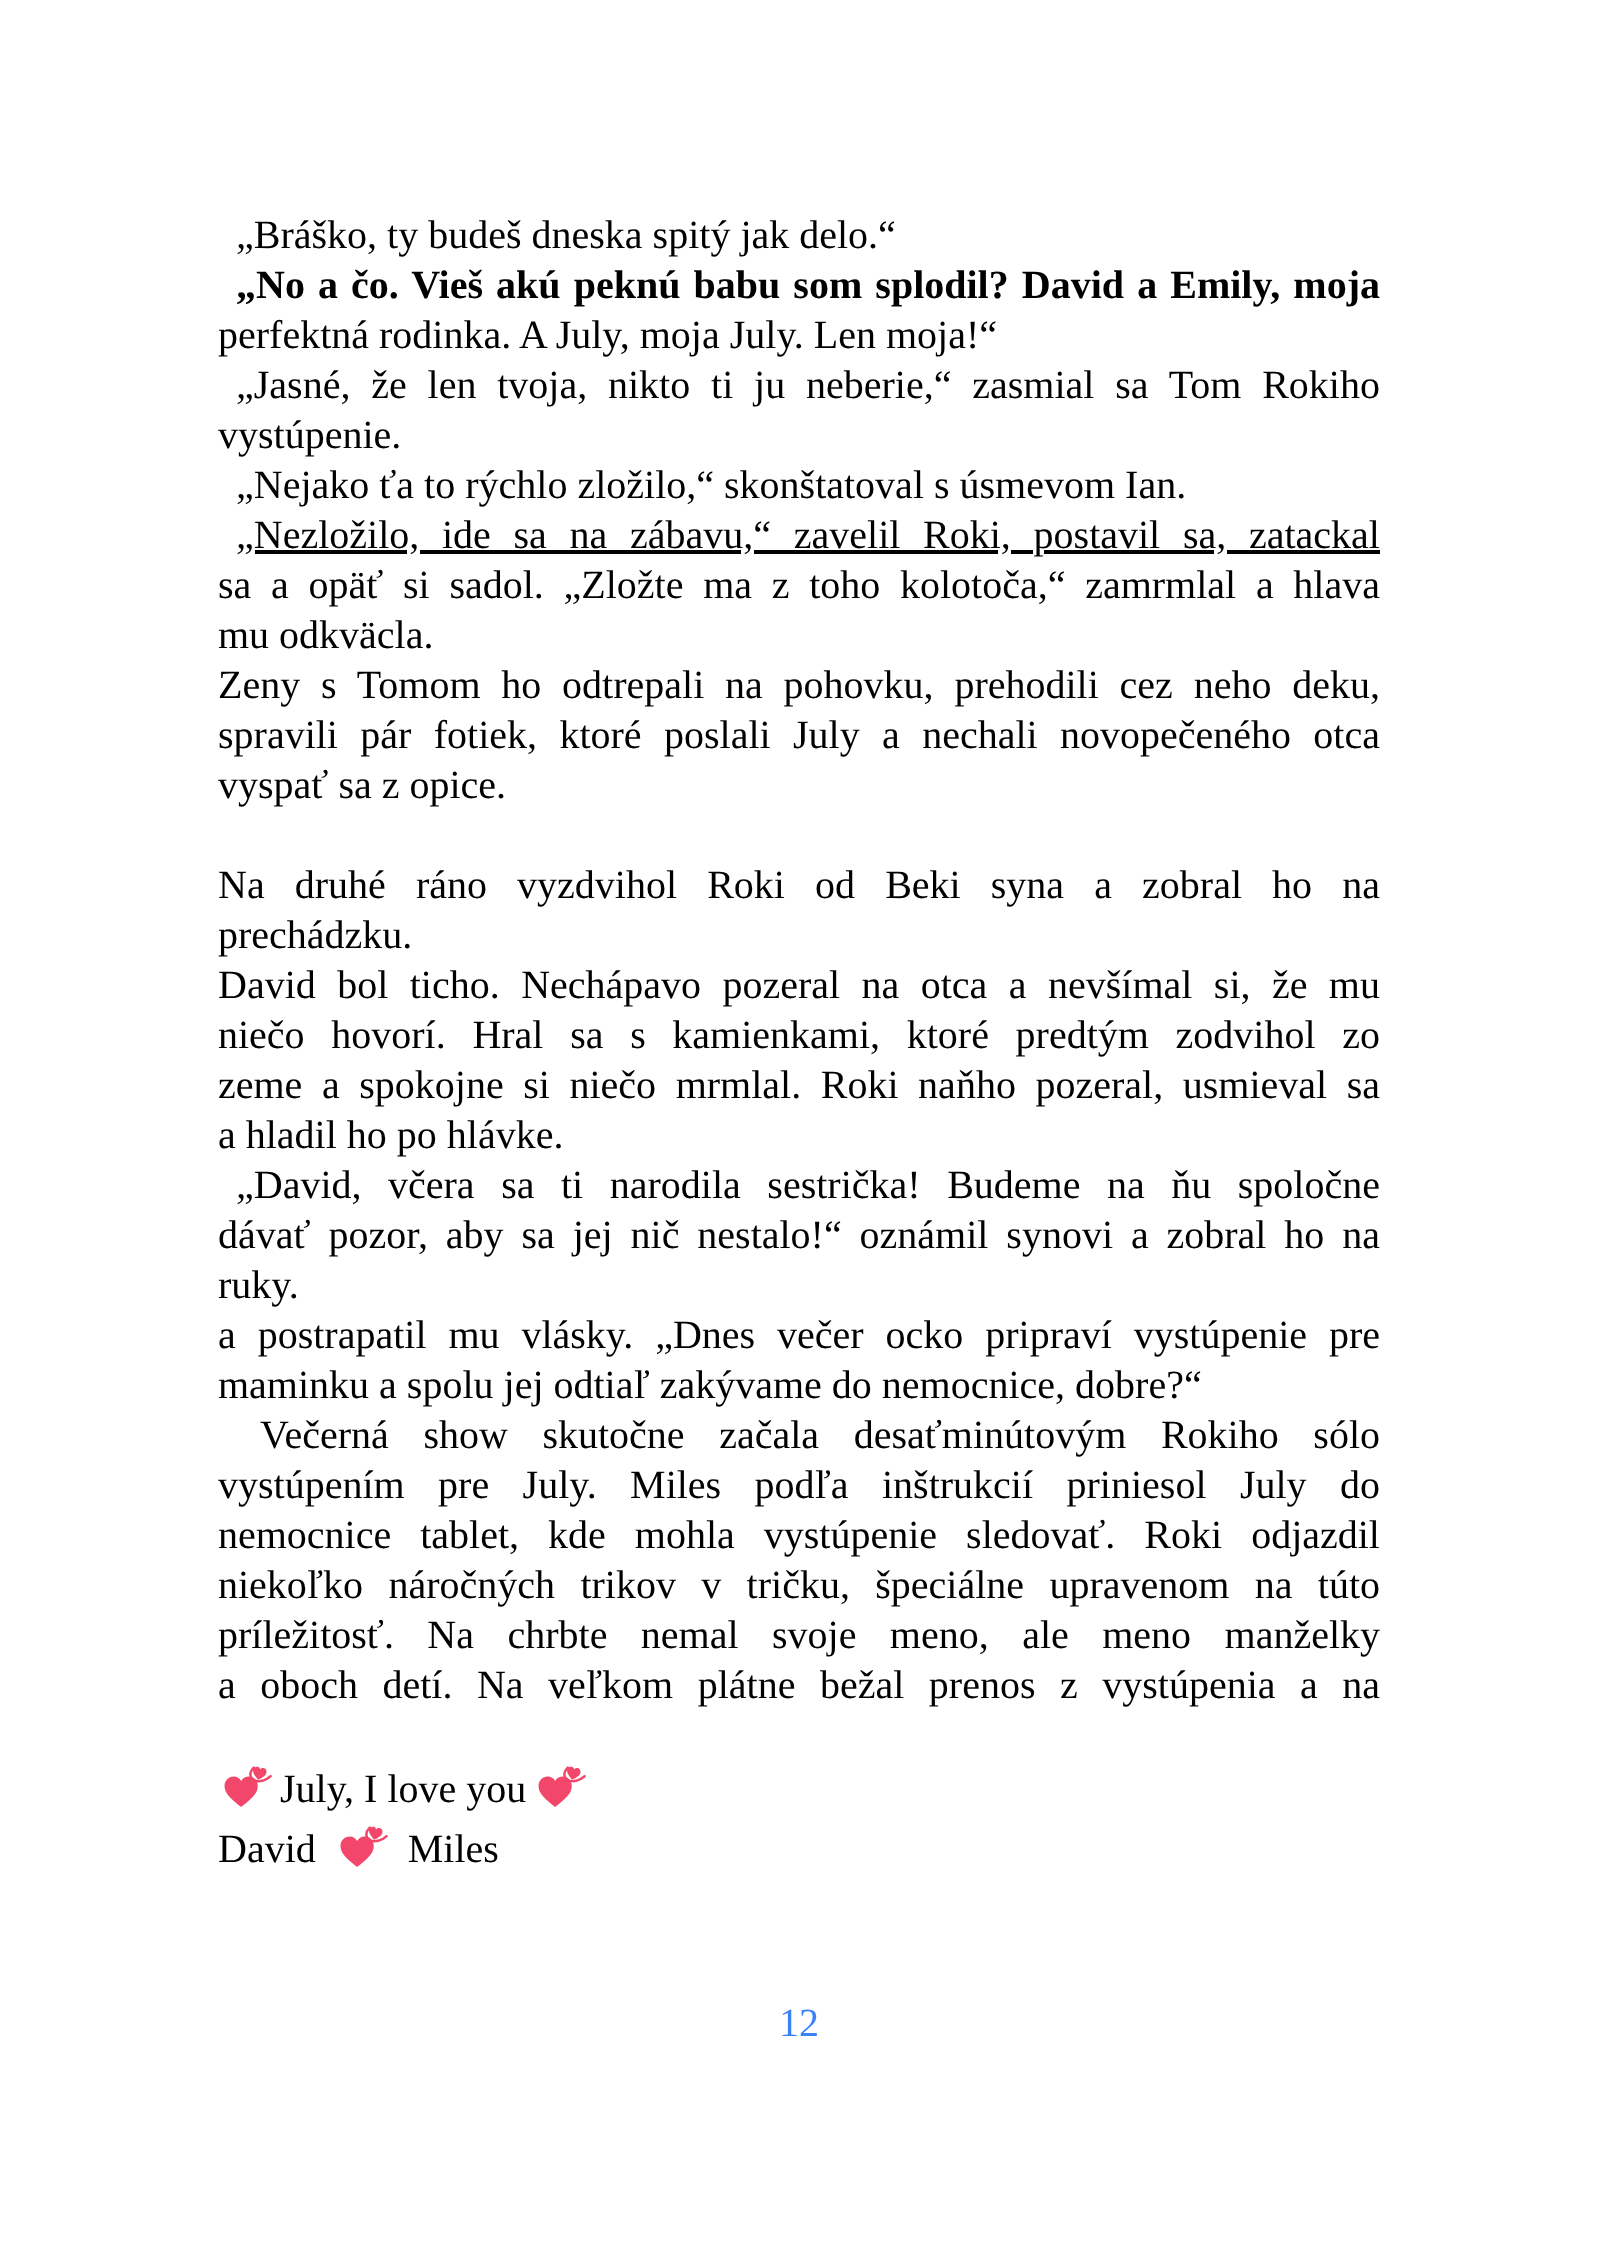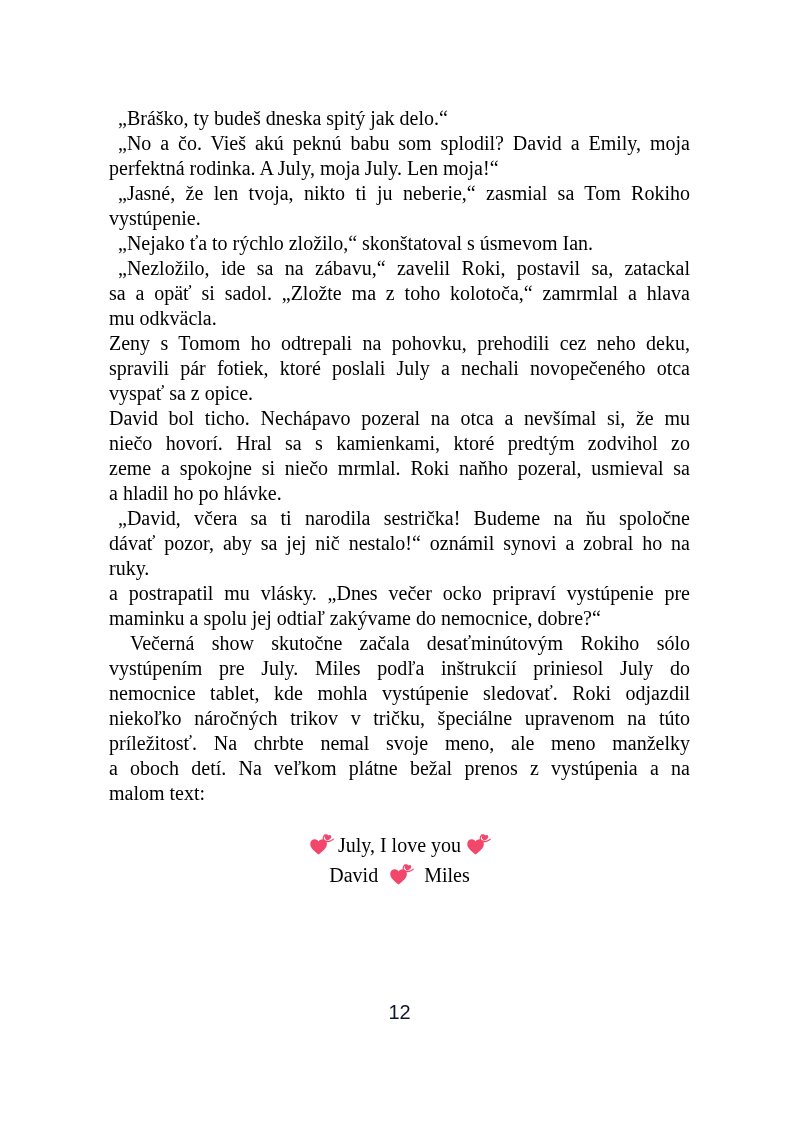--- a/index.html
+++ b/index.html
@@ -32,74 +32,77 @@
   }
   .line.last {
     text-align: left;
     text-align-last: left;
   }
   .dedication { margin-top: 24px; }
   .ded-line {
     height: 30px;
     line-height: 30px;
     font-size: 20px;
-    text-align: center;
   }
   .heart-svg {
     width: 28px;
     height: 26px;
     vertical-align: -6px;
   }
   .heart-fill { fill: var(--heart-color, #f3466b); }
   .heart-stroke { stroke: var(--heart-color, #f3466b); fill: none; stroke-width: 1.4; stroke-linecap: round; }
   .h-gap-l { margin-right: 3px; }
   .h-gap-r { margin-left: 3px; }
   .h-gap-mid { margin: 0 9px; }
   .page-number {
     position: absolute;
     top: 1001px;
     left: 109px;
     width: 581px;
     text-align: center;
-    font-family: Liberation Sans, sans-serif;
+    font-family: Liberation Serif, serif;
     font-size: 20px;
-    color: #0f172a;
+    color: #3b82f6;
   }
 </style>
 </head>
 <body>
 
 <div class="page">
 
   <div class="content">
 
     <div id="paragraphs">
         <div class="para">
           <div class="line last" style="text-indent: 9px;">„Bráško, ty budeš dneska spitý jak delo.“</div>
         </div>
         <div class="para">
-          <div class="line" style="text-indent: 9px;">„No a čo. Vieš akú peknú babu som splodil? David a Emily, moja</div>
+          <div class="line" style="text-indent: 9px; font-weight: bold;">„No a čo. Vieš akú peknú babu som splodil? David a Emily, moja</div>
           <div class="line last">perfektná rodinka. A July, moja July. Len moja!“</div>
         </div>
         <div class="para">
           <div class="line" style="text-indent: 9px;">„Jasné, že len tvoja, nikto ti ju neberie,“ zasmial sa Tom Rokiho</div>
           <div class="line last">vystúpenie.</div>
         </div>
         <div class="para">
           <div class="line last" style="text-indent: 9px;">„Nejako ťa to rýchlo zložilo,“ skonštatoval s úsmevom Ian.</div>
         </div>
         <div class="para">
-          <div class="line" style="text-indent: 9px;">„Nezložilo, ide sa na zábavu,“ zavelil Roki, postavil sa, zatackal</div>
+          <div class="line" style="text-indent: 9px; text-decoration: underline;">„Nezložilo, ide sa na zábavu,“ zavelil Roki, postavil sa, zatackal</div>
           <div class="line">sa a opäť si sadol. „Zložte ma z toho kolotoča,“ zamrmlal a hlava</div>
           <div class="line last">mu odkväcla.</div>
         </div>
         <div class="para">
           <div class="line">Zeny s Tomom ho odtrepali na pohovku, prehodili cez neho deku,</div>
           <div class="line">spravili pár fotiek, ktoré poslali July a nechali novopečeného otca</div>
           <div class="line last">vyspať sa z opice.</div>
+        </div>
+        <div class="para space-before">
+          <div class="line">Na druhé ráno vyzdvihol Roki od Beki syna a zobral ho na</div>
+          <div class="line last">prechádzku.</div>
         </div>
         <div class="para">
           <div class="line">David bol ticho. Nechápavo pozeral na otca a nevšímal si, že mu</div>
           <div class="line">niečo hovorí. Hral sa s kamienkami, ktoré predtým zodvihol zo</div>
           <div class="line">zeme a spokojne si niečo mrmlal. Roki naňho pozeral, usmieval sa</div>
           <div class="line last">a hladil ho po hlávke.</div>
         </div>
         <div class="para">
           <div class="line" style="text-indent: 9px;">„David, včera sa ti narodila sestrička! Budeme na ňu spoločne</div>
           <div class="line">dávať pozor, aby sa jej nič nestalo!“ oznámil synovi a zobral ho na</div>
@@ -109,21 +112,20 @@
           <div class="line">a postrapatil mu vlásky. „Dnes večer ocko pripraví vystúpenie pre</div>
           <div class="line last">maminku a spolu jej odtiaľ zakývame do nemocnice, dobre?“</div>
         </div>
         <div class="para">
           <div class="line" style="text-indent: 21px;">Večerná show skutočne začala desaťminútovým Rokiho sólo</div>
           <div class="line">vystúpením pre July. Miles podľa inštrukcií priniesol July do</div>
           <div class="line">nemocnice tablet, kde mohla vystúpenie sledovať. Roki odjazdil</div>
           <div class="line">niekoľko náročných trikov v tričku, špeciálne upravenom na túto</div>
           <div class="line">príležitosť. Na chrbte nemal svoje meno, ale meno manželky</div>
           <div class="line">a oboch detí. Na veľkom plátne bežal prenos z vystúpenia a na</div>
-          <div class="line last">malom text:</div>
         </div>
       </div>
 
     <div class="dedication">
       <div class="ded-line">
         <svg class="heart-svg h-gap-l" viewBox="0 0 32 30" xmlns="http://www.w3.org/2000/svg">
           <path class="heart-stroke" d="M20.5 3.2 A 6.8 4.6 -25 1 0 30.2 8.2"></path>
           <path class="heart-fill" d="M13.2 26 C 7.6 21.4 3.6 18.3 3.6 13.8 C 3.6 10.7 5.9 8.4 8.9 8.4 C 10.8 8.4 12.4 9.5 13.2 10.9 C 14 9.5 15.6 8.4 17.5 8.4 C 20.5 8.4 22.8 10.7 22.8 13.8 C 22.8 18.3 18.8 21.4 13.2 26 Z"></path>
           <path class="heart-fill" transform="translate(20,0) rotate(12)" d="M5 9.4 C 2.7 7.5 1.1 6.2 1.1 4.4 C 1.1 3.1 2 2.1 3.2 2.1 C 4 2.1 4.7 2.6 5 3.2 C 5.3 2.6 6 2.1 6.8 2.1 C 8 2.1 8.9 3.1 8.9 4.4 C 8.9 6.2 7.3 7.5 5 9.4 Z"></path>
         </svg><span>July, I love you</span><svg class="heart-svg h-gap-r" viewBox="0 0 32 30" xmlns="http://www.w3.org/2000/svg">

